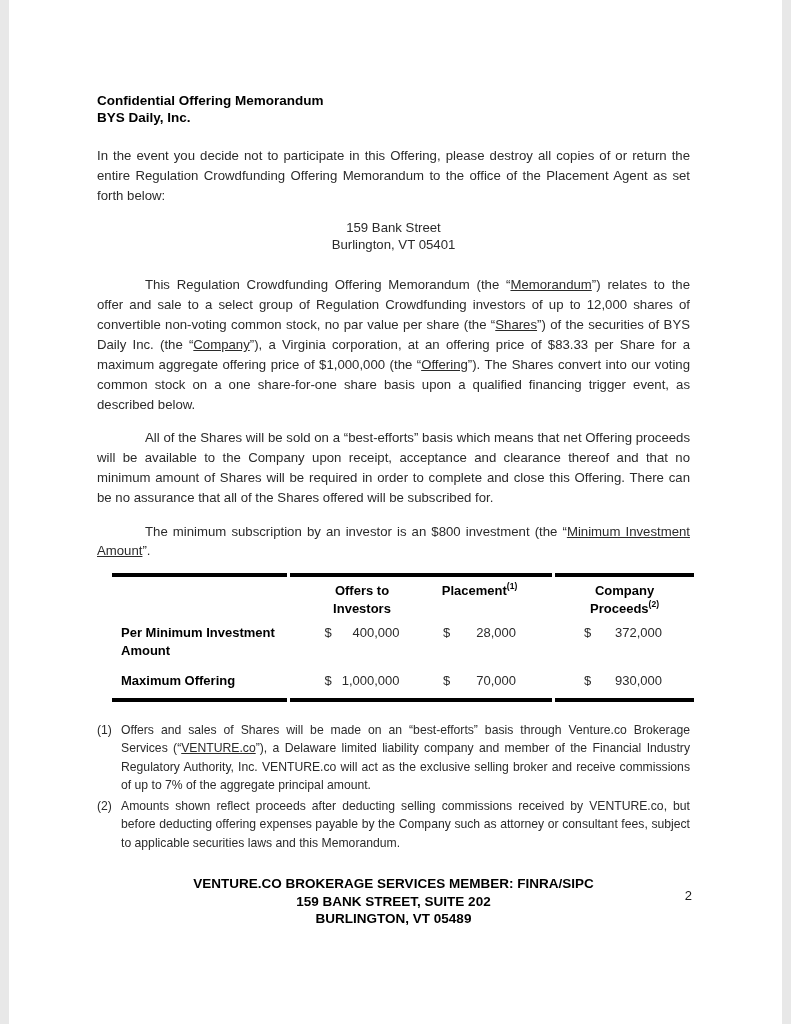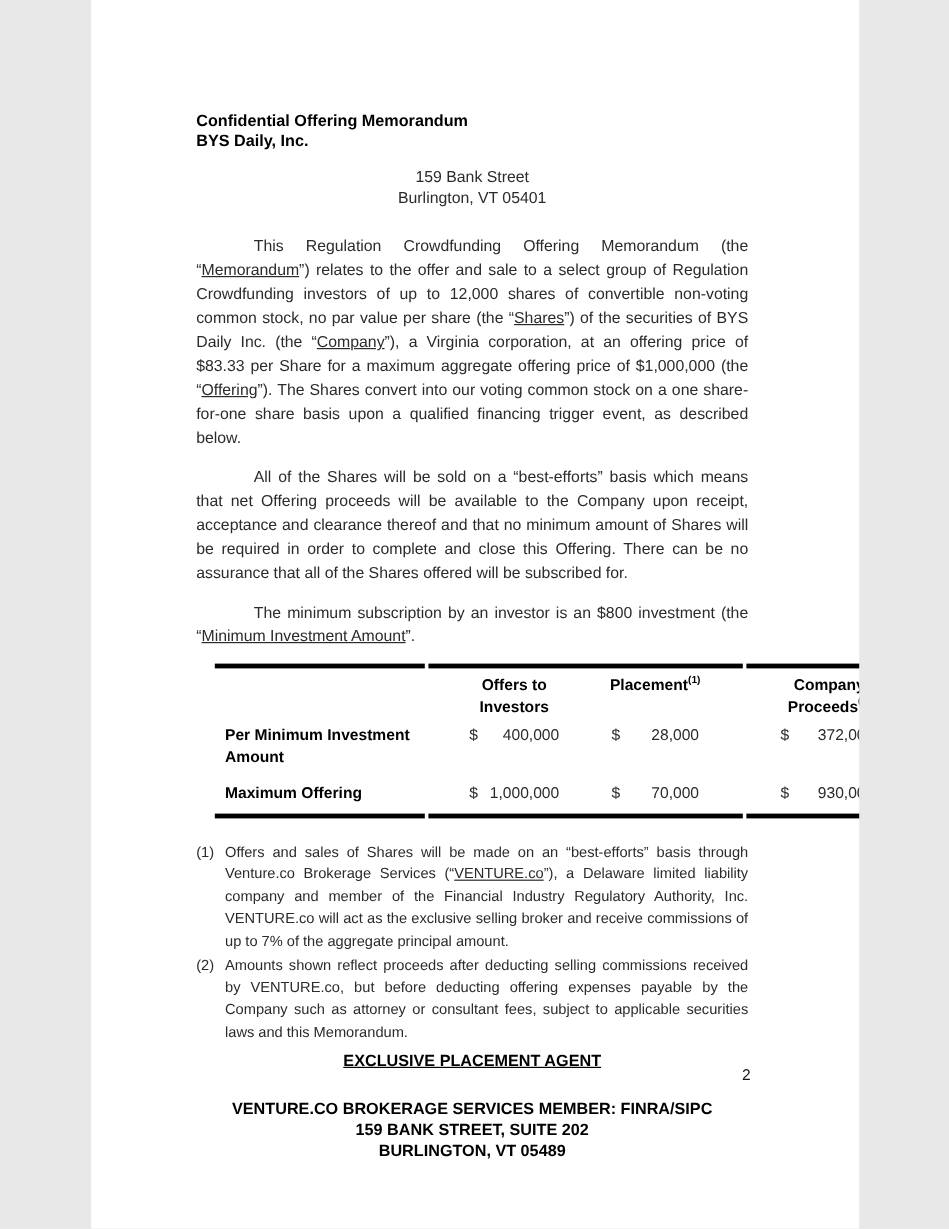--- a/index.html
+++ b/index.html
@@ -1,18 +1,18 @@
 <!DOCTYPE html>
 <html><head>
 <meta charset="utf-8">
 <style>
   html,body { margin:0; padding:0; background:#e8e8e8; }
   .page {
     position: relative;
-    width: 640px;
+    width: 773px;
     height: 1024px;
     margin: 0 auto;
     background: #ffffff;
     font-family: "Liberation Sans", "DejaVu Sans", sans-serif;
     color: #2b2b2b;
     box-sizing: border-box;
     padding: 92px 92px 0 88px;
     overflow: hidden;
   }
   .u { text-decoration: underline; }
@@ -66,20 +66,21 @@
 </head>
 <body>
 
 <div class="page">
 
   <div class="doc-title">
     <div>Confidential Offering Memorandum</div>
     <div>BYS Daily, Inc.</div>
   </div>
 
+  <p class="body-text intro">In the event you decide not to participate in this Offering, please destroy all copies of or return the entire Regulation Crowdfunding Offering Memorandum to the office of the Placement Agent as set forth below:</p>
 
   <div class="address">
     <div>159 Bank Street</div>
     <div>Burlington, VT 05401</div>
   </div>
 
   <p class="body-text para para-offer"><span>This Regulation Crowdfunding Offering Memorandum (the “</span><span class="u">Memorandum</span><span>”) relates to the offer and sale to a select group of Regulation Crowdfunding investors of up to 12,000 shares of convertible non-voting common stock, no par value per share (the “</span><span class="u">Shares</span><span>”) of the securities of BYS Daily Inc. (the “</span><span class="u">Company</span><span>”), a Virginia corporation, at an offering price of $83.33 per Share for a maximum aggregate offering price of $1,000,000 (the “</span><span class="u">Offering</span><span>”).  The Shares convert into our voting common stock on a one share-for-one share basis upon a qualified financing trigger event, as described below.</span></p>
 
   <p class="body-text para para-best">All of the Shares will be sold on a “best-efforts” basis which means that net Offering proceeds will be available to the Company upon receipt, acceptance and clearance thereof and that no minimum amount of Shares will be required in order to complete and close this Offering. There can be no assurance that all of the Shares offered will be subscribed for.</p>
 
@@ -151,21 +152,20 @@
   <div class="footnote fn1">
     <span class="marker">(1)</span>
     <span><span>Offers and sales of Shares will be made on an “best-efforts” basis through Venture.co Brokerage Services (“</span><span class="u">VENTURE.co</span><span>”), a Delaware limited liability company and member of the Financial Industry Regulatory Authority, Inc. VENTURE.co will act as the exclusive selling broker and receive commissions of up to 7% of the aggregate principal amount.</span></span>
   </div>
 
   <div class="footnote fn2">
     <span class="marker">(2)</span>
     <span><span>Amounts shown reflect proceeds after deducting selling commissions received by VENTURE.co, but before deducting offering expenses payable by the Company such as attorney or consultant fees, subject to applicable securities laws and this Memorandum.</span></span>
   </div>
 
-  <div class="agent-heading">EXCLUSIVE PLACEMENT AGENT</div>
 
   <div class="agent-block">
     <div>VENTURE.CO BROKERAGE SERVICES MEMBER: FINRA/SIPC</div>
     <div>159 BANK STREET, SUITE 202</div>
     <div>BURLINGTON, VT 05489</div>
   </div>
 
   <div class="page-number">2</div>
 
 </div>

